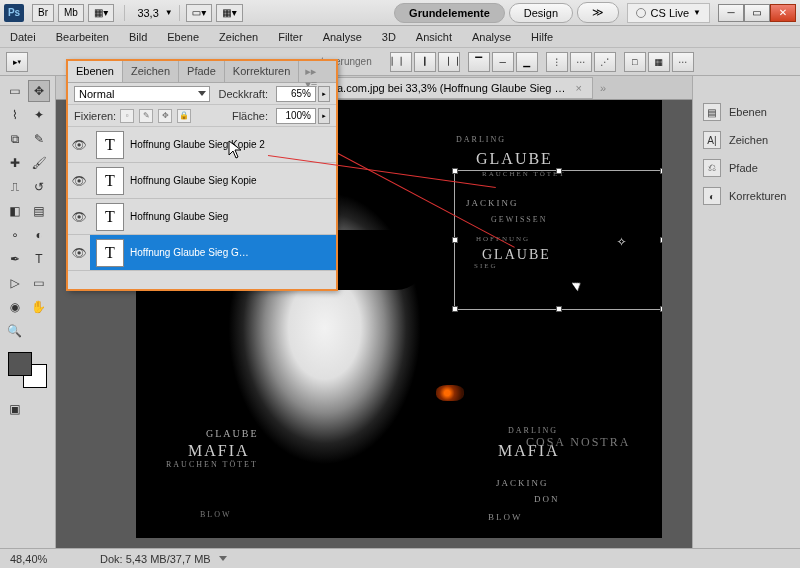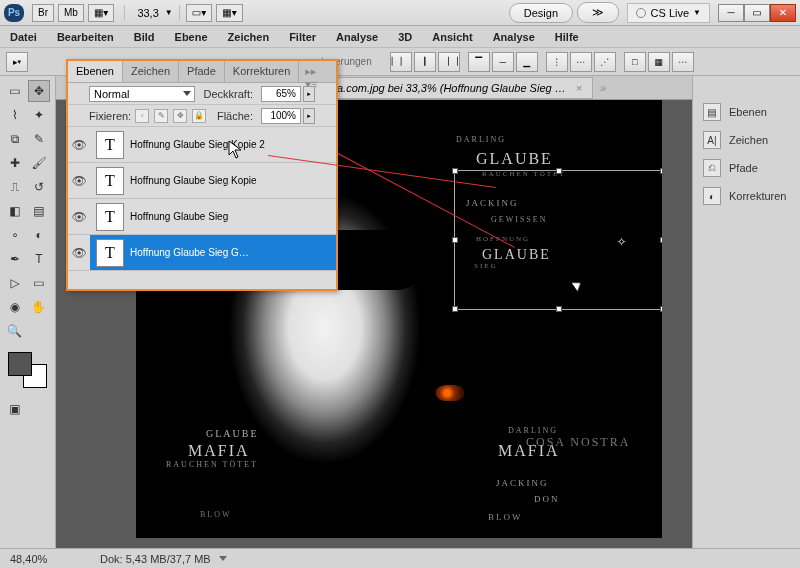--- a/index.html
+++ b/index.html
@@ -1,70 +1,70 @@
 <!DOCTYPE html>
 <html><head>
 <meta charset="utf-8">
 <style>
 * { margin: 0; padding: 0; box-sizing: border-box; font-family: "Segoe UI", Tahoma, sans-serif; font-size: 11px; user-select: none; }
 body { width: 800px; height: 568px; background: #d4d4d4; overflow: hidden; position: relative; }
 
 .titlebar { height: 26px; background: linear-gradient(#e8e8e8,#d8d8d8); border-bottom: 1px solid #aaa; display: flex; align-items: center; padding: 0 4px; }
-.ps-logo { width: 20px; height: 18px; background: #1a3f6b; color: #8cc6f0; font-weight: bold; font-size: 10px; display: flex; align-items: center; justify-content: center; border-radius: 8px; margin-right: 8px; }
+.ps-logo { width: 20px; height: 18px; background: #1a3f6b; color: #8cc6f0; font-weight: bold; font-size: 10px; display: flex; align-items: center; justify-content: center; border-radius: 2px; margin-right: 8px; }
 .tb-btn { height: 18px; padding: 2px 5px; background: #e8e8e8; border: 1px solid #999; margin-right: 4px; font-size: 10px; display: flex; align-items: center; }
 .tb-sep { width: 1px; height: 16px; background: #bbb; margin: 0 6px; }
 .zoom-val { padding: 2px 6px; }
 .spacer { flex: 1; }
 .pill { padding: 3px 14px; background: linear-gradient(#f8f8f8,#e4e4e4); border: 1px solid #aaa; border-radius: 10px; font-size: 11px; margin: 0 2px; }
 .pill.dark { background: #b8b8b8; font-weight: bold; }
 .cslive { display: flex; align-items: center; padding: 3px 8px; border: 1px solid #bbb; background: #eee; margin-left: 6px; }
 .cslive .dot { width: 10px; height: 10px; border: 1px solid #888; border-radius: 50%; margin-right: 5px; }
 .win-btns { display: flex; margin-left: 8px; }
 .win-btn { width: 26px; height: 18px; border: 1px solid #888; background: linear-gradient(#f6f6f6,#ddd); display: flex; align-items: center; justify-content: center; font-size: 10px; }
 .win-btn.close { background: linear-gradient(#f08070,#d04020); color: #fff; border-color: #a03010; }
 
-.menubar { height: 22px; background: #d4d4d4; display: flex; align-items: center; padding: 0 10px; border-bottom: 1px solid #bbb; font-weight: bold; }
+.menubar { height: 22px; background: #d4d4d4; display: flex; align-items: center; padding: 0 10px; border-bottom: 1px solid #bbb; }
 .menubar span { margin-right: 20px; font-size: 11px; color: #222; }
 
 .optionsbar { height: 28px; background: #d4d4d4; display: flex; align-items: center; padding: 0 6px; border-bottom: 1px solid #aaa; }
 .opt-icon { width: 22px; height: 20px; background: linear-gradient(#f4f4f4,#ddd); border: 1px solid #999; margin-right: 2px; display: flex; align-items: center; justify-content: center; font-size: 9px; }
 
 .workspace { position: absolute; top: 76px; left: 0; right: 0; bottom: 20px; display: flex; }
 
 .toolbox { width: 56px; background: #d4d4d4; border-right: 1px solid #aaa; padding: 4px; display: flex; flex-wrap: wrap; align-content: flex-start; gap: 2px; }
 .tool { width: 22px; height: 22px; background: #d4d4d4; border: 1px solid transparent; display: flex; align-items: center; justify-content: center; font-size: 12px; color: #333; }
 .tool.sel { background: #bbb; border-color: #888; }
 .swatches { width: 40px; height: 36px; position: relative; margin: 8px 4px; }
 .sw { width: 24px; height: 24px; border: 1px solid #000; position: absolute; }
 .sw.fg { background: #555; top: 0; left: 0; z-index: 2; }
 .sw.bg { background: #fff; bottom: 0; right: 0; }
 
 .canvas-area { flex: 1; background: #5a5a5a; position: relative; overflow: hidden; }
-.doc-tab-bar { height: 24px; background: #c8c8c8; border-bottom: 1px solid #999; display: flex; align-items: center; padding-left: 270px; font-style: italic; }
+.doc-tab-bar { height: 24px; background: #c8c8c8; border-bottom: 1px solid #999; display: flex; align-items: center; padding-left: 270px; }
 .doc-tab { height: 22px; padding: 0 10px; background: #d8d8d8; border: 1px solid #aaa; display: flex; align-items: center; font-size: 10px; }
 .doc-tab .x { margin-left: 10px; color: #888; }
 .canvas { position: absolute; top: 24px; left: 80px; right: 30px; bottom: 10px; background: #000; overflow: hidden; }
 .face { position:absolute; left:35px; top:30px; width:320px; height:440px;
   background: radial-gradient(ellipse 120px 170px at 48% 45%, #f2f2f2 0%, #e0e0e0 30%, #888 50%, #222 68%, #000 80%);
 }
 .glasses { position:absolute; left:110px; top:130px; width:180px; height:60px; background:#000; border-radius:30px; }
 .cigar { position:absolute; left:300px; top:285px; width:28px; height:16px; background: radial-gradient(circle at 40% 50%, #ff6a00 15%, #8a2a00 40%, #3a1000 80%); border-radius:40%; }
 .txt { position:absolute; color:#ccc; font-family: 'Times New Roman', serif; letter-spacing: 2px; }
 
 .select-box { position:absolute; border:1px solid #aaa; pointer-events:none; }
 .handle { position:absolute; width:6px; height:6px; background:#fff; border:1px solid #555; transform:translate(-50%,-50%); }
 .tcenter { position:absolute; width:10px; height:10px; color:#ddd; font-size:12px; transform:translate(-50%,-50%); }
 .cursor-arrow { position:absolute; width:0; height:0; border-left:7px solid #fff; border-top:5px solid transparent; border-bottom:5px solid transparent; filter: drop-shadow(1px 1px 0 #000); transform: rotate(-35deg); }
 
 .layers-panel { position: absolute; left: 67px; top: 60px; width: 270px; height: 230px; background: #dcdcdc; border: 1px solid #e83; box-shadow: 0 0 0 1px #e83, 2px 2px 6px rgba(0,0,0,.4); z-index: 50; }
 .panel-tabs { height: 22px; background: #c8c8c8; display: flex; border-bottom: 1px solid #aaa; font-size: 10px; }
 .panel-tab { padding: 4px 8px; border-right: 1px solid #aaa; color: #444; }
 .panel-tab.active { background: #dcdcdc; color: #000; }
 .panel-tabs .more { margin-left: auto; padding: 4px 6px; color:#888; }
-.panel-row { height: 22px; display: flex; align-items: center; padding: 0 21px; border-bottom: 1px solid #c4c4c4; font-size: 10px; }
+.panel-row { height: 22px; display: flex; align-items: center; padding: 0 6px; border-bottom: 1px solid #c4c4c4; font-size: 10px; }
 .panel-row label { color: #333; margin-right: 4px; }
 .combo { flex: 1; height: 16px; background: #fff; border: 1px solid #999; padding: 1px 4px; font-size: 10px; position: relative; }
 .combo .tri { position:absolute; right:3px; top:4px; width:0; height:0; border-left:4px solid transparent; border-right:4px solid transparent; border-top:5px solid #444; }
 .numbox { width: 40px; height: 16px; background: #fff; border: 1px solid #999; text-align: right; padding: 1px 4px; font-size: 10px; margin-left: 4px; }
 .slider-btn { width: 12px; height: 16px; background: #ddd; border: 1px solid #999; margin-left:2px; display:flex; align-items:center; justify-content:center; font-size:7px; }
 .lock-icons span { display:inline-block; width:14px; height:14px; border:1px solid #aaa; margin-right:2px; background:#eee; font-size:8px; text-align:center; line-height:12px; color:#777; }
 
 .layers-list { max-height: 150px; overflow: hidden; }
 .layer { height: 36px; display: flex; align-items: center; border-bottom: 1px solid #c0c0c0; }
 .layer.sel { background: #1a7fd6; color: #fff; }
@@ -95,20 +95,21 @@
   <div class="tb-btn">Br</div>
   <div class="tb-btn">Mb</div>
   <div class="tb-btn">▦▾</div>
   <div class="tb-sep"></div>
   <div class="zoom-val">33,3</div>
   <span style="font-size:8px;">▼</span>
   <div class="tb-sep"></div>
   <div class="tb-btn">▭▾</div>
   <div class="tb-btn">▦▾</div>
   <div class="spacer"></div>
+  <div class="pill dark">Grundelemente</div>
   <div class="pill">Design</div>
   <div class="pill">≫</div>
   <div class="cslive">
     <span class="dot"></span>
     <span>CS Live</span>
     <span style="margin-left:4px;font-size:8px;">▼</span>
   </div>
   <div class="win-btns">
     <div class="win-btn">─</div>
     <div class="win-btn">▭</div>

